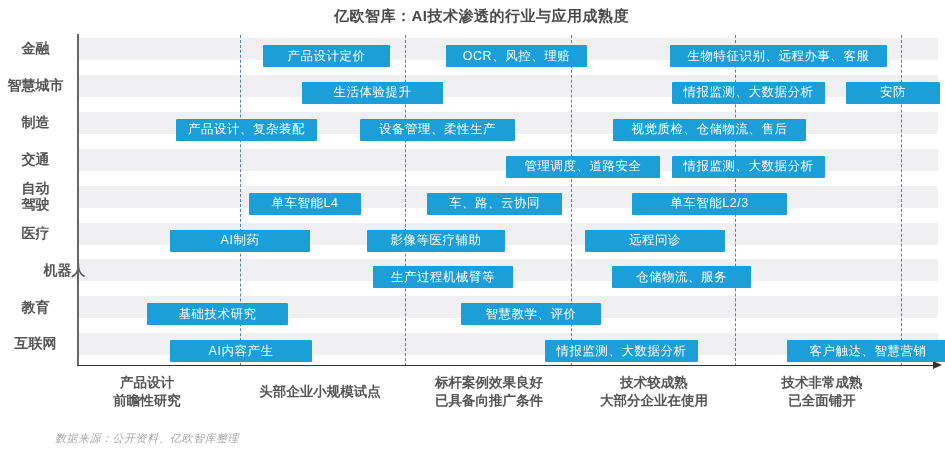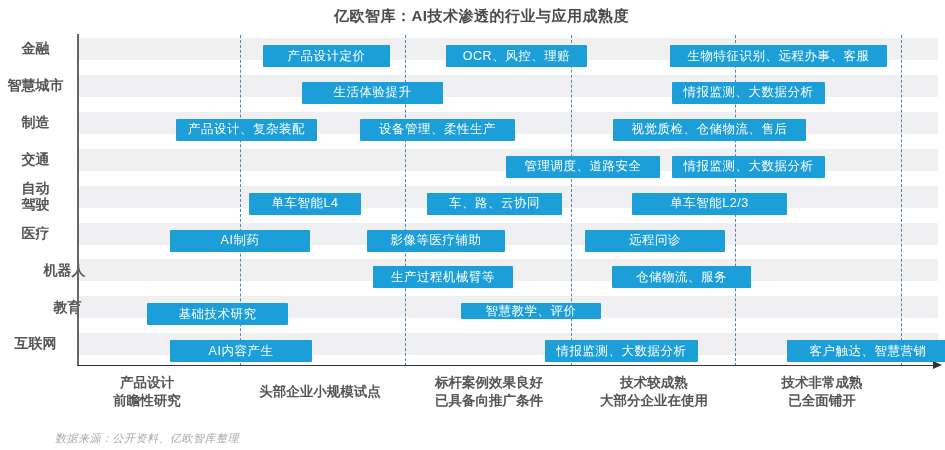--- a/index.html
+++ b/index.html
@@ -56,20 +56,21 @@
     <div class="dash" style="left: 901px; top: 35px; height: 330.5px;"></div>
     <div class="band" style="left: 78.5px; top: 38px; width: 859.5px; height: 22px;"></div>
     <div class="rowlabel" style="left: 0px; top: 38px; width: 71px; height: 22px;">金融</div>
     <div class="bar" style="left: 263px; top: 38px; width: 127px; height: 22px;">产品设计定价</div>
     <div class="bar" style="left: 446px; top: 38px; width: 141px; height: 22px;">OCR、风控、理赔</div>
     <div class="bar" style="left: 670px; top: 38px; width: 217px; height: 22px;">生物特征识别、远程办事、客服</div>
     <div class="band" style="left: 78.5px; top: 74.9px; width: 859.5px; height: 22px;"></div>
     <div class="rowlabel" style="left: 0px; top: 74.9px; width: 71px; height: 22px;">智慧城市</div>
     <div class="bar" style="left: 302px; top: 74.9px; width: 141px; height: 22px;">生活体验提升</div>
     <div class="bar" style="left: 672px; top: 74.9px; width: 153px; height: 22px;">情报监测、大数据分析</div>
+    <div class="bar" style="left: 846px; top: 74.9px; width: 94px; height: 22px;">安防</div>
     <div class="band" style="left: 78.5px; top: 111.8px; width: 859.5px; height: 22px;"></div>
     <div class="rowlabel" style="left: 0px; top: 111.8px; width: 71px; height: 22px;">制造</div>
     <div class="bar" style="left: 176px; top: 111.8px; width: 141px; height: 22px;">产品设计、复杂装配</div>
     <div class="bar" style="left: 360px; top: 111.8px; width: 155px; height: 22px;">设备管理、柔性生产</div>
     <div class="bar" style="left: 613px; top: 111.8px; width: 193px; height: 22px;">视觉质检、仓储物流、售后</div>
     <div class="band" style="left: 78.5px; top: 148.7px; width: 859.5px; height: 22px;"></div>
     <div class="rowlabel" style="left: 0px; top: 148.7px; width: 71px; height: 22px;">交通</div>
     <div class="bar" style="left: 506px; top: 148.7px; width: 154px; height: 22px;">管理调度、道路安全</div>
     <div class="bar" style="left: 672px; top: 148.7px; width: 153px; height: 22px;">情报监测、大数据分析</div>
     <div class="band" style="left: 78.5px; top: 185.6px; width: 859.5px; height: 22px;"></div>
@@ -81,23 +82,23 @@
     <div class="band" style="left: 78.5px; top: 222.5px; width: 859.5px; height: 22px;"></div>
     <div class="rowlabel" style="left: 0px; top: 222.5px; width: 71px; height: 22px;">医疗</div>
     <div class="bar" style="left: 170px; top: 222.5px; width: 140px; height: 22px;">AI制药</div>
     <div class="bar" style="left: 367px; top: 222.5px; width: 138px; height: 22px;">影像等医疗辅助</div>
     <div class="bar" style="left: 585px; top: 222.5px; width: 140px; height: 22px;">远程问诊</div>
     <div class="band" style="left: 78.5px; top: 259.4px; width: 859.5px; height: 22px;"></div>
     <div class="rowlabel" style="left: 0px; top: 259.4px; width: 71px; height: 22px; padding-left: 29px;">机器人</div>
     <div class="bar" style="left: 373px; top: 259.4px; width: 140px; height: 22px;">生产过程机械臂等</div>
     <div class="bar" style="left: 612px; top: 259.4px; width: 139px; height: 22px;">仓储物流、服务</div>
     <div class="band" style="left: 78.5px; top: 296.3px; width: 859.5px; height: 22px;"></div>
-    <div class="rowlabel" style="left: 0px; top: 296.3px; width: 71px; height: 22px; padding-left: 32px;">教育</div>
+    <div class="rowlabel" style="left: 0px; top: 296.3px; width: 71px; height: 22px;">教育</div>
     <div class="bar" style="left: 147px; top: 296.3px; width: 141px; height: 22px;">基础技术研究</div>
-    <div class="bar" style="left: 461px; top: 296.3px; width: 140px; height: 16px;">智慧教学、评价</div>
+    <div class="bar" style="left: 461px; top: 296.3px; width: 140px; height: 22px;">智慧教学、评价</div>
     <div class="band" style="left: 78.5px; top: 333.2px; width: 859.5px; height: 22px;"></div>
     <div class="rowlabel" style="left: 0px; top: 333.2px; width: 71px; height: 22px;">互联网</div>
     <div class="bar" style="left: 170px; top: 333.2px; width: 142px; height: 22px;">AI内容产生</div>
     <div class="bar" style="left: 545px; top: 333.2px; width: 153px; height: 22px;">情报监测、大数据分析</div>
     <div class="bar" style="left: 787px; top: 333.2px; width: 162px; height: 22px;">客户触达、智慧营销</div>
     <div class="axis-y" style="left: 77px; top: 34px; height: 331.5px;"></div>
     <div class="axis-x" style="left: 77px; top: 364.5px; width: 856px;"></div>
     <div class="arrow" style="left: 933px; top: 360.7px;"></div>
     <div class="stage" style="left: 47px; top: 371px; width: 200px; height: 42px;">产品设计
 前瞻性研究</div>

